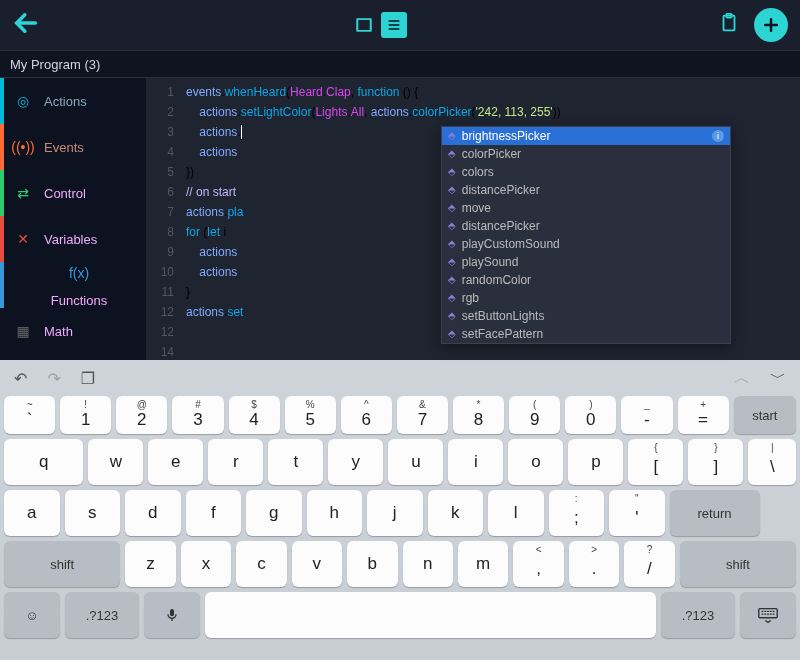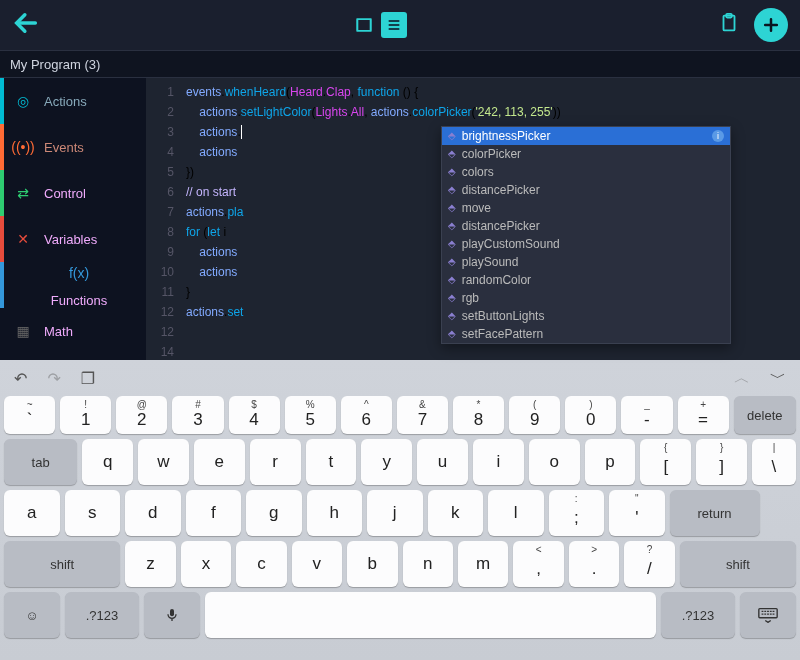--- a/index.html
+++ b/index.html
@@ -275,24 +275,23 @@
           <span class="bot">0</span>
         </div>
         <div class="key ">
           <span class="top">_</span>
           <span class="bot">-</span>
         </div>
         <div class="key ">
           <span class="top">+</span>
           <span class="bot">=</span>
         </div>
-        <div class="key dark">delete</div>
+        <div class="key dark">start</div>
       </div>
     <div class="krow r2" id="kr2">
-        <div class="key dark">tab</div>
         <div class="key ">q</div>
         <div class="key ">w</div>
         <div class="key ">e</div>
         <div class="key ">r</div>
         <div class="key ">t</div>
         <div class="key ">y</div>
         <div class="key ">u</div>
         <div class="key ">i</div>
         <div class="key ">o</div>
         <div class="key ">p</div>

